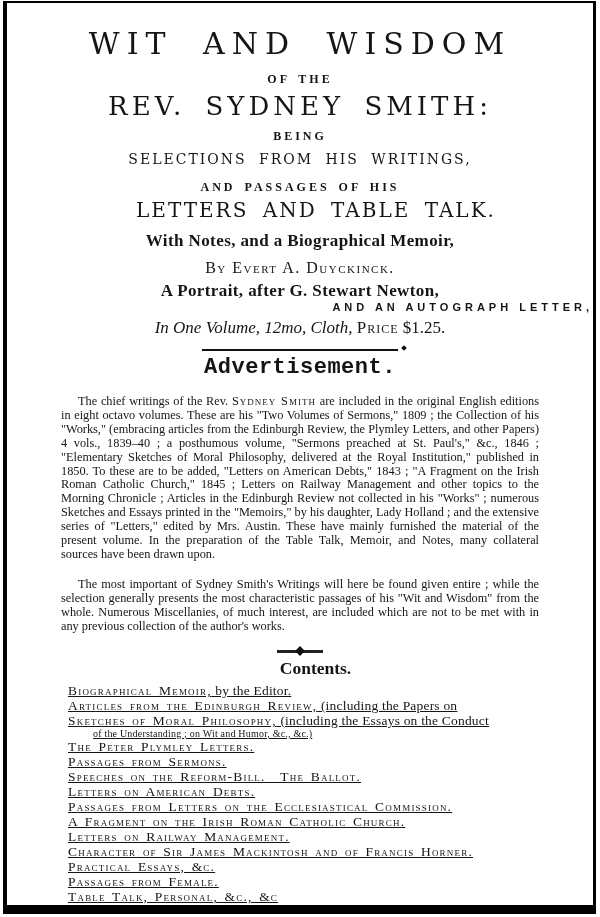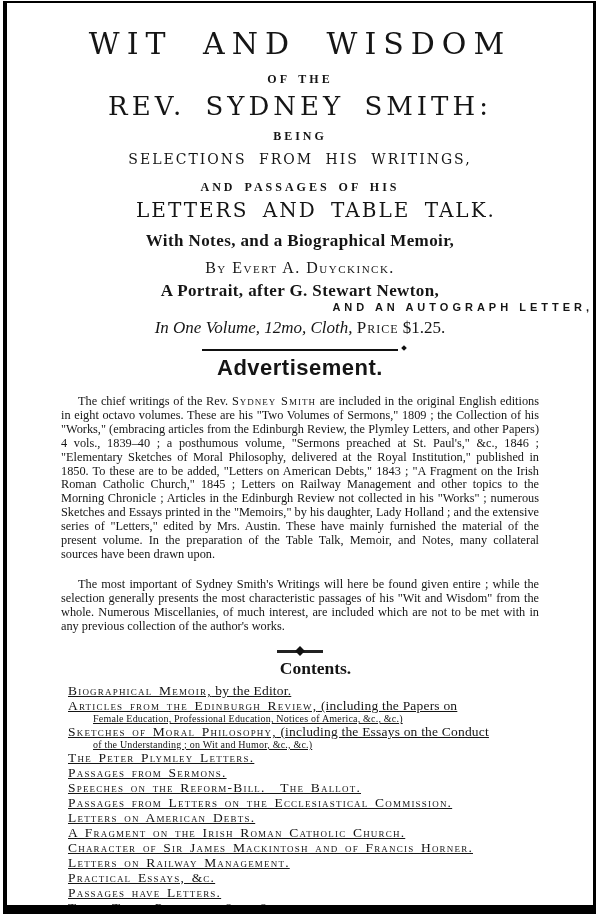--- a/index.html
+++ b/index.html
@@ -108,21 +108,21 @@
     position: relative;
   }
   .rule2 .diamond {
     position: absolute; left: 50%; top: 50%;
     width: 7px; height: 7px; background: #111;
     transform: translate(-50%,-50%) rotate(45deg);
   }
 
   
   .adv-head {
-    font-family: Liberation Sans, sans-serif;
+    font-family: Liberation Mono, monospace;
     font-size: 22px; line-height: 1; font-weight: bold;
     letter-spacing: 0.5px;
     margin: 0 0 9px;
   }
   .body-para {
     width: 478px;
     margin: 16px auto;
     font-size: 12.3px;
     line-height: 13.9px;
     text-align: justify;
@@ -192,21 +192,20 @@
   <div class="center contents-head">Contents.</div>
 
   <ul class="contents-list">
     <li class="contents-item">
       <span class="item-sc">Biographical Memoir,</span><span class="item-rest"> by the Editor.</span>
       
     </li>
 
     <li class="contents-item">
       <span class="item-sc">Articles from the Edinburgh Review,</span><span class="item-rest"> (including the Papers on</span>
-      <div class="item-cont">Female Education, Professional Education, Notices of America, &amp;c., &amp;c.)</div>
     </li>
 
     <li class="contents-item">
       <span class="item-sc">Sketches of Moral Philosophy,</span><span class="item-rest"> (including the Essays on the Conduct</span>
       <div class="item-cont">of the Understanding ; on Wit and Humor, &amp;c., &amp;c.)</div>
     </li>
 
     <li class="contents-item">
       <span class="item-sc">The Peter Plymley Letters.</span>
       
@@ -216,51 +215,51 @@
       <span class="item-sc">Passages from Sermons.</span>
       
     </li>
 
     <li class="contents-item">
       <span class="item-sc">Speeches on the Reform-Bill. The Ballot.</span>
       
     </li>
 
     <li class="contents-item">
+      <span class="item-sc">Letters on American Debts.</span>
+      
+    </li>
+
+    <li class="contents-item">
       <span class="item-sc">Passages from Letters on the Ecclesiastical Commission.</span>
       
     </li>
 
     <li class="contents-item">
-      <span class="item-sc">Letters on American Debts.</span>
-      
-    </li>
-
-    <li class="contents-item">
       <span class="item-sc">A Fragment on the Irish Roman Catholic Church.</span>
       
     </li>
 
     <li class="contents-item">
+      <span class="item-sc">Letters on Railway Management.</span>
+      
+    </li>
+
+    <li class="contents-item">
       <span class="item-sc">Character of Sir James Mackintosh and of Francis Horner.</span>
       
     </li>
 
     <li class="contents-item">
-      <span class="item-sc">Letters on Railway Management.</span>
-      
-    </li>
-
-    <li class="contents-item">
       <span class="item-sc">Practical Essays, &amp;c.</span>
       
     </li>
 
     <li class="contents-item">
-      <span class="item-sc">Passages have Letters.</span>
+      <span class="item-sc">Passages from Female.</span>
       
     </li>
 
     <li class="contents-item">
       <span class="item-sc">Table Talk, Personal, &amp;c., &amp;c</span>
       
     </li>
   </ul>
 
 </div>

